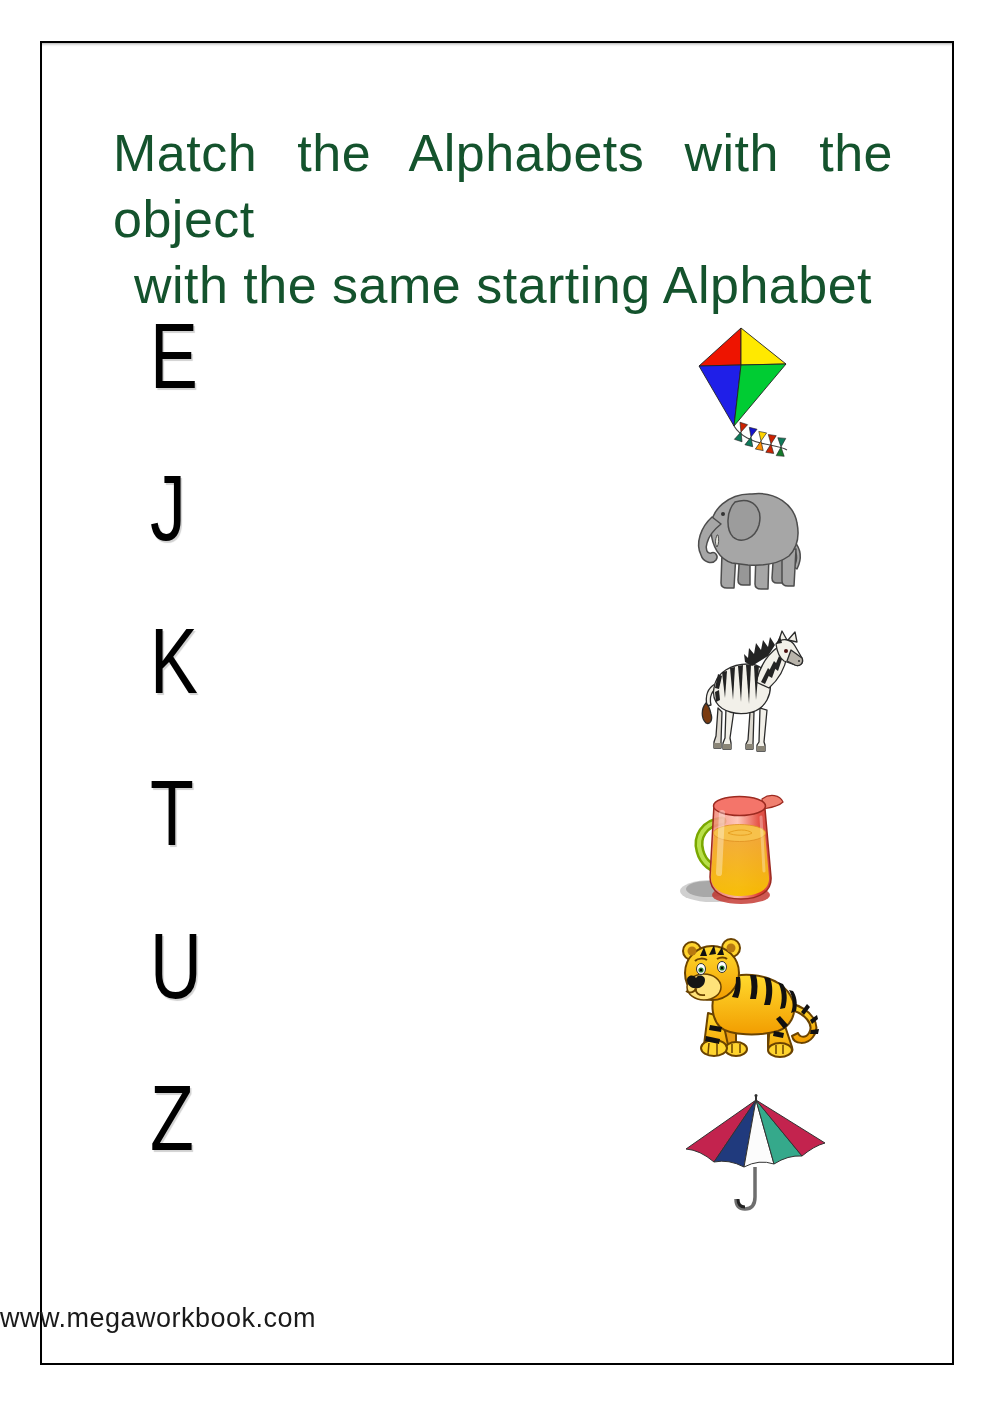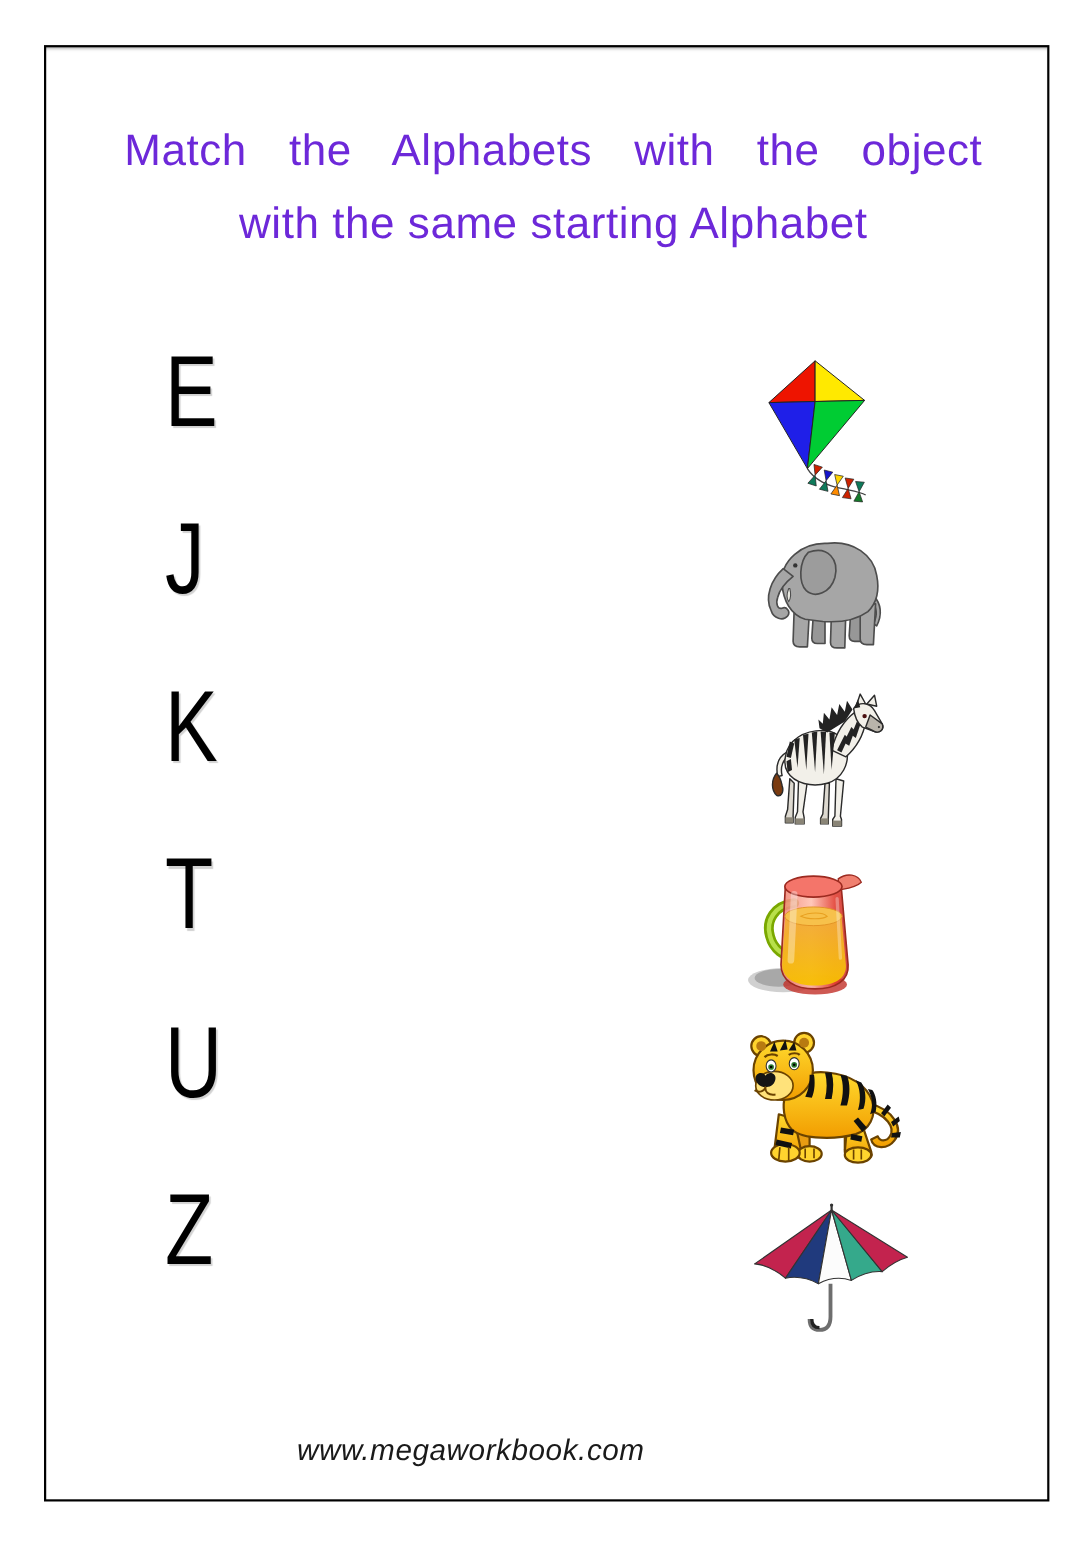--- a/index.html
+++ b/index.html
@@ -6,35 +6,35 @@
   #page{
     position:relative;width:992px;height:1403px;background:#ffffff;overflow:hidden;
     font-family:"Liberation Sans",sans-serif;color:#111;
   }
   #frame{
     position:absolute;left:40px;top:41px;width:910px;height:1320px;
     border:2px solid #000;background:#fff;
     box-shadow:inset 0 3px 3px -2px rgba(0,0,0,.35);
   }
   .title{
-    position:absolute;left:113px;top:104px;width:780px;
-    font-size:40px;line-height:66px;color:#6d28d9;letter-spacing:.5px;
+    position:absolute;left:113px;top:120px;width:780px;
+    font-size:52px;line-height:66px;color:#14532d;letter-spacing:.5px;
   }
   .title .l1{display:block;text-align:justify;text-align-last:justify;}
   .title .l2{display:block;text-align:center;}
   .letter{
     position:absolute;left:150px;font-size:92px;line-height:92px;font-weight:400;
     color:#000;transform:scaleX(.78);transform-origin:left top;
     text-shadow:2px 2px 1px rgba(0,0,0,.18);
   }
   .pic{position:absolute;}
   .pic svg{display:block;width:100%;height:100%;}
   .footer{
-    position:absolute;left:0;top:1303px;width:856px;text-align:center;
-    font-size:27px;color:#1a1a1a;letter-spacing:.5px;font-style:italic;
+    position:absolute;left:0;top:1303px;width:856px;
+    font-size:27px;color:#1a1a1a;letter-spacing:.5px;
   }
 </style>
 </head>
 <body>
 
 <div id="page">
   <div id="frame"></div>
 
   <div class="title">
     <span class="l1">Match the Alphabets with the object</span>

